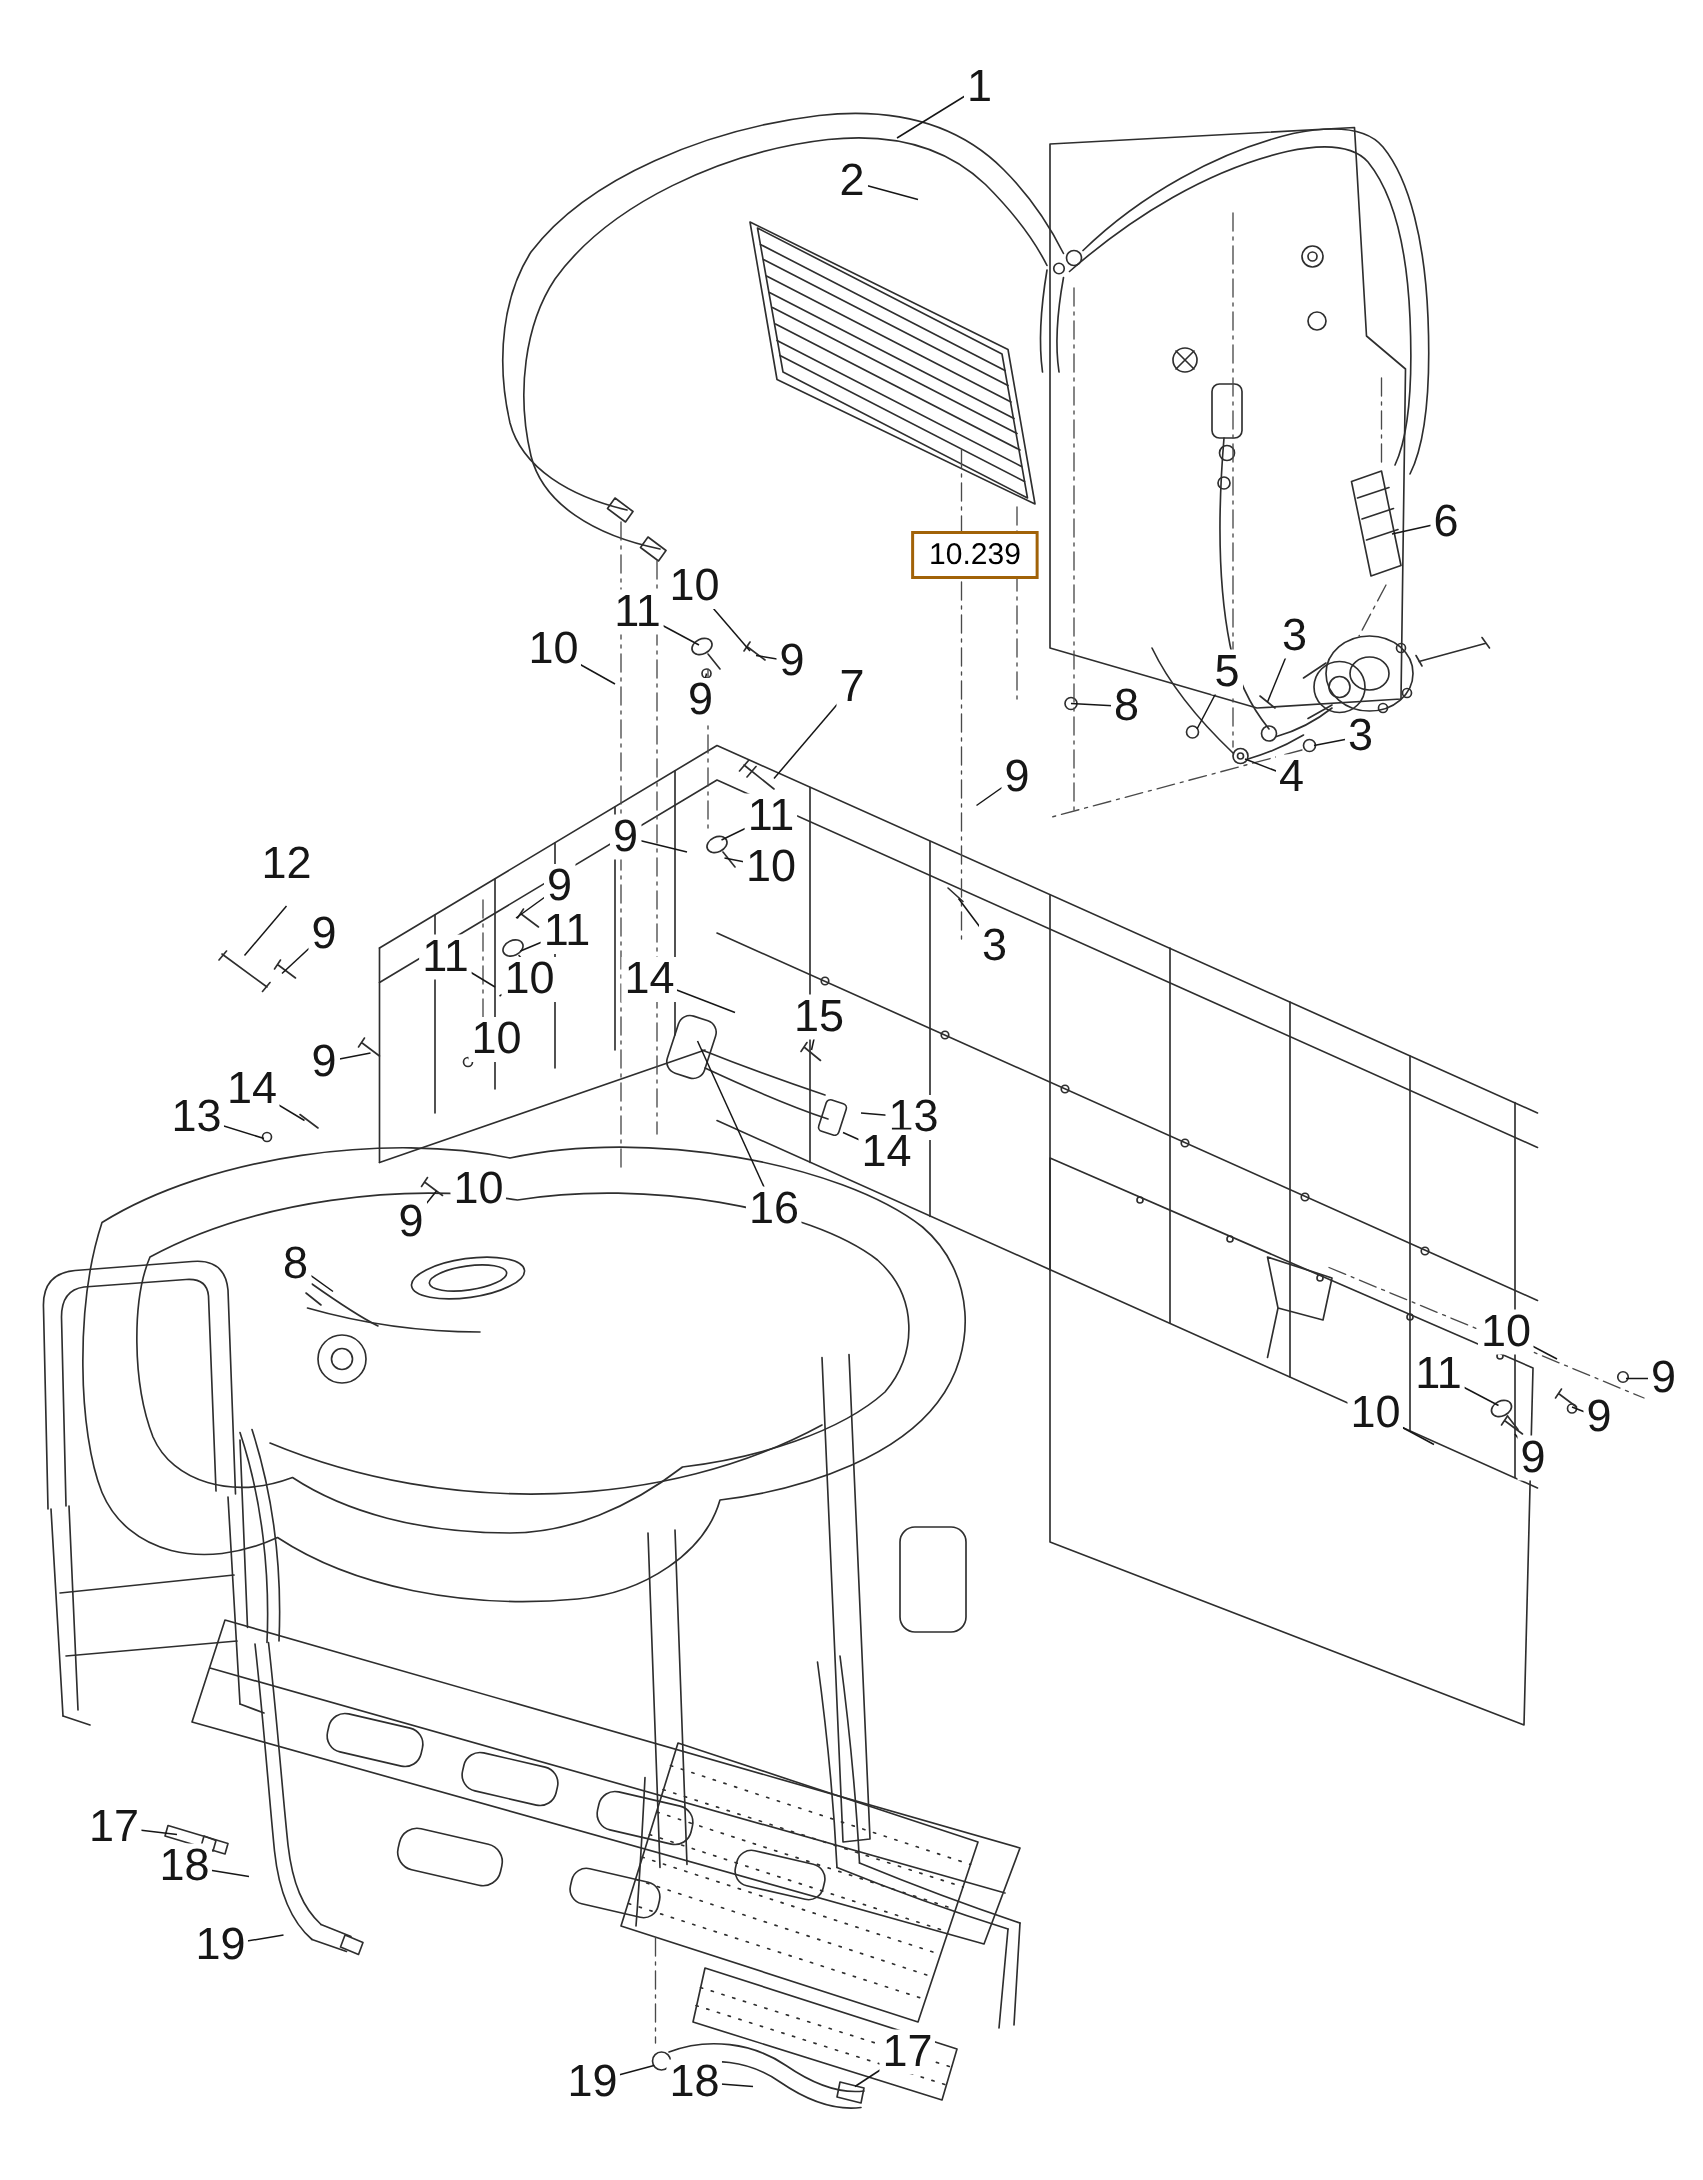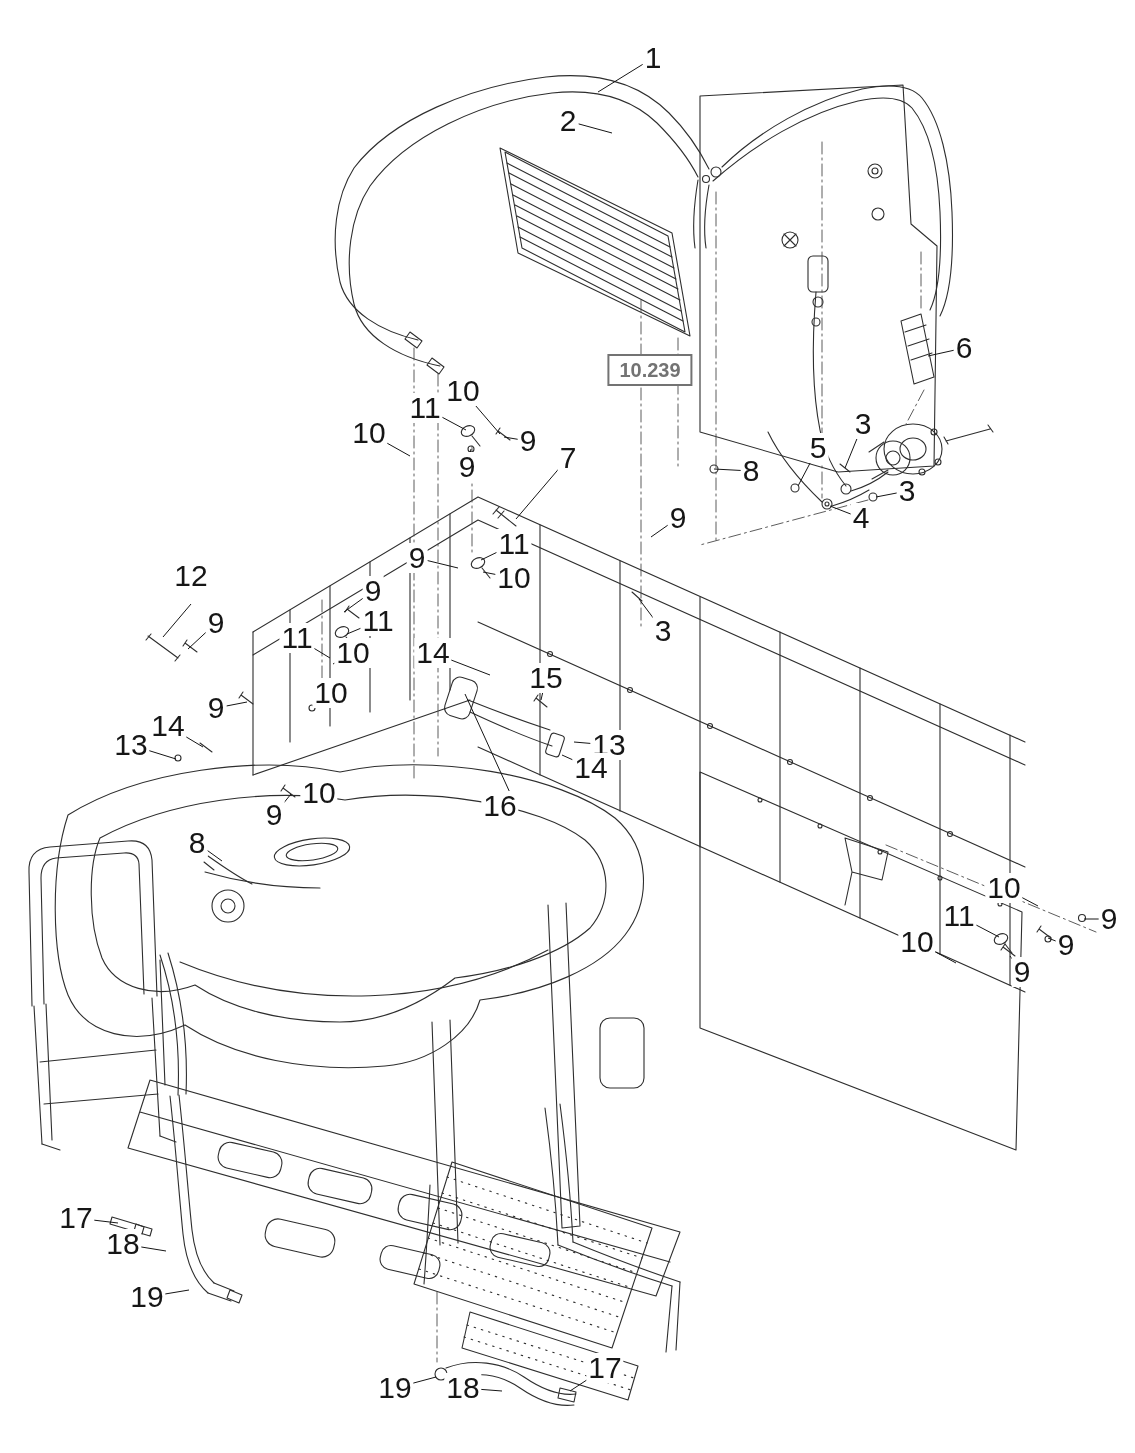--- a/index.html
+++ b/index.html
@@ -19,22 +19,22 @@
   .leaders{position:absolute;left:0;top:0;width:1135px;height:1453px;z-index:3;}
   .leaders line{stroke:var(--label,#161616);stroke-width:1;}
   #callout-layer{position:absolute;left:0;top:0;width:1135px;height:1453px;z-index:4;pointer-events:none;}
   .callout{
     position:absolute;transform:translate(-50%,-50%);
     font-size:30px;line-height:1;color:var(--label,#161616);
     background:#fff;padding:0 2px;
   }
   .refbox{
     position:absolute;transform:translate(-50%,-50%);z-index:4;
-    border:2px solid #737373;background:#fff;color:#737373;
-    font-size:20px;font-weight:700;padding:3px 10px;line-height:1.1;
+    border:2px solid #a16207;background:#fff;color:#000000;
+    font-size:20px;font-weight:400;padding:3px 10px;line-height:1.1;
   }
 </style>
 </head>
 <body>
 
 <div class="stage">
 
   <svg class="art" viewBox="0 0 1135 1453" xmlns="http://www.w3.org/2000/svg">
     <g class="ink">
 
@@ -315,21 +315,21 @@
       <div class="callout" style="left: 433px; top: 653px;">14</div>
       <div class="callout" style="left: 546px; top: 678px; text-align: right;">15</div>
       <div class="callout" style="left: 216px; top: 708px;">9</div>
       <div class="callout" style="left: 331px; top: 693px;">10</div>
       <div class="callout" style="left: 609px; top: 745px;">13</div>
       <div class="callout" style="left: 591px; top: 768px;">14</div>
       <div class="callout" style="left: 168px; top: 726px;">14</div>
       <div class="callout" style="left: 131px; top: 745px;">13</div>
       <div class="callout" style="left: 274px; top: 815px;">9</div>
       <div class="callout" style="left: 319px; top: 793px;">10</div>
-      <div class="callout" style="left: 500px; top: 806px;">16</div>
+      <div class="callout" style="left: 516px; top: 806px;">16</div>
       <div class="callout" style="left: 197px; top: 843px;">8</div>
       <div class="callout" style="left: 1004px; top: 888px;">10</div>
       <div class="callout" style="left: 959px; top: 916px;">11</div>
       <div class="callout" style="left: 1109px; top: 919px;">9</div>
       <div class="callout" style="left: 1066px; top: 945px;">9</div>
       <div class="callout" style="left: 917px; top: 942px;">10</div>
       <div class="callout" style="left: 1022px; top: 972px;">9</div>
       <div class="callout" style="left: 76px; top: 1218px;">17</div>
       <div class="callout" style="left: 123px; top: 1244px;">18</div>
       <div class="callout" style="left: 147px; top: 1297px;">19</div>

